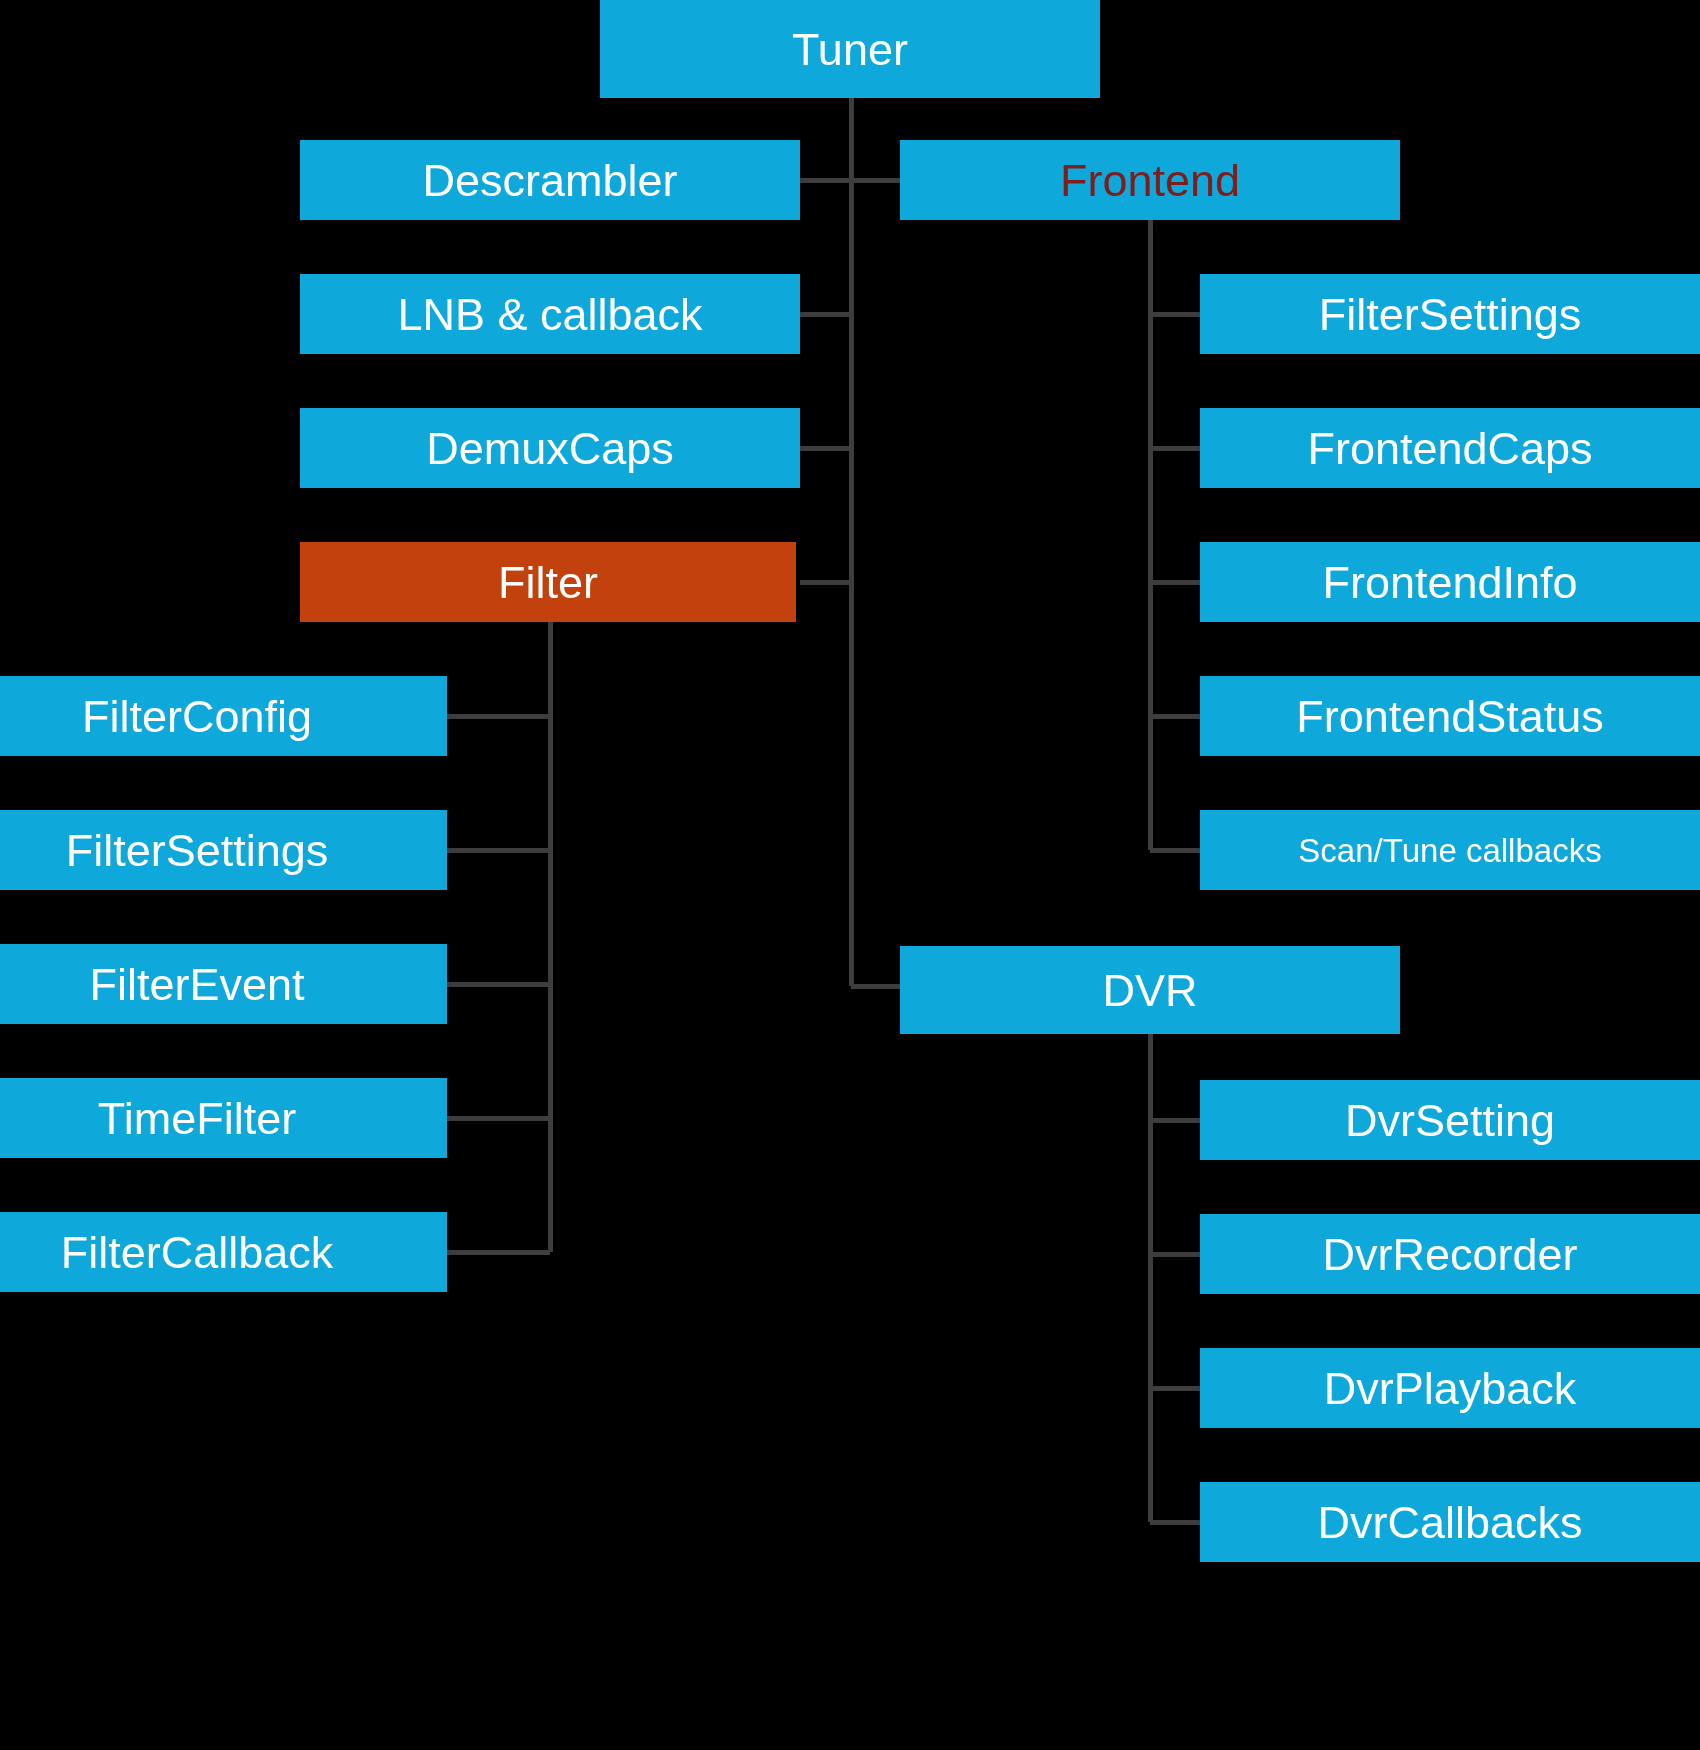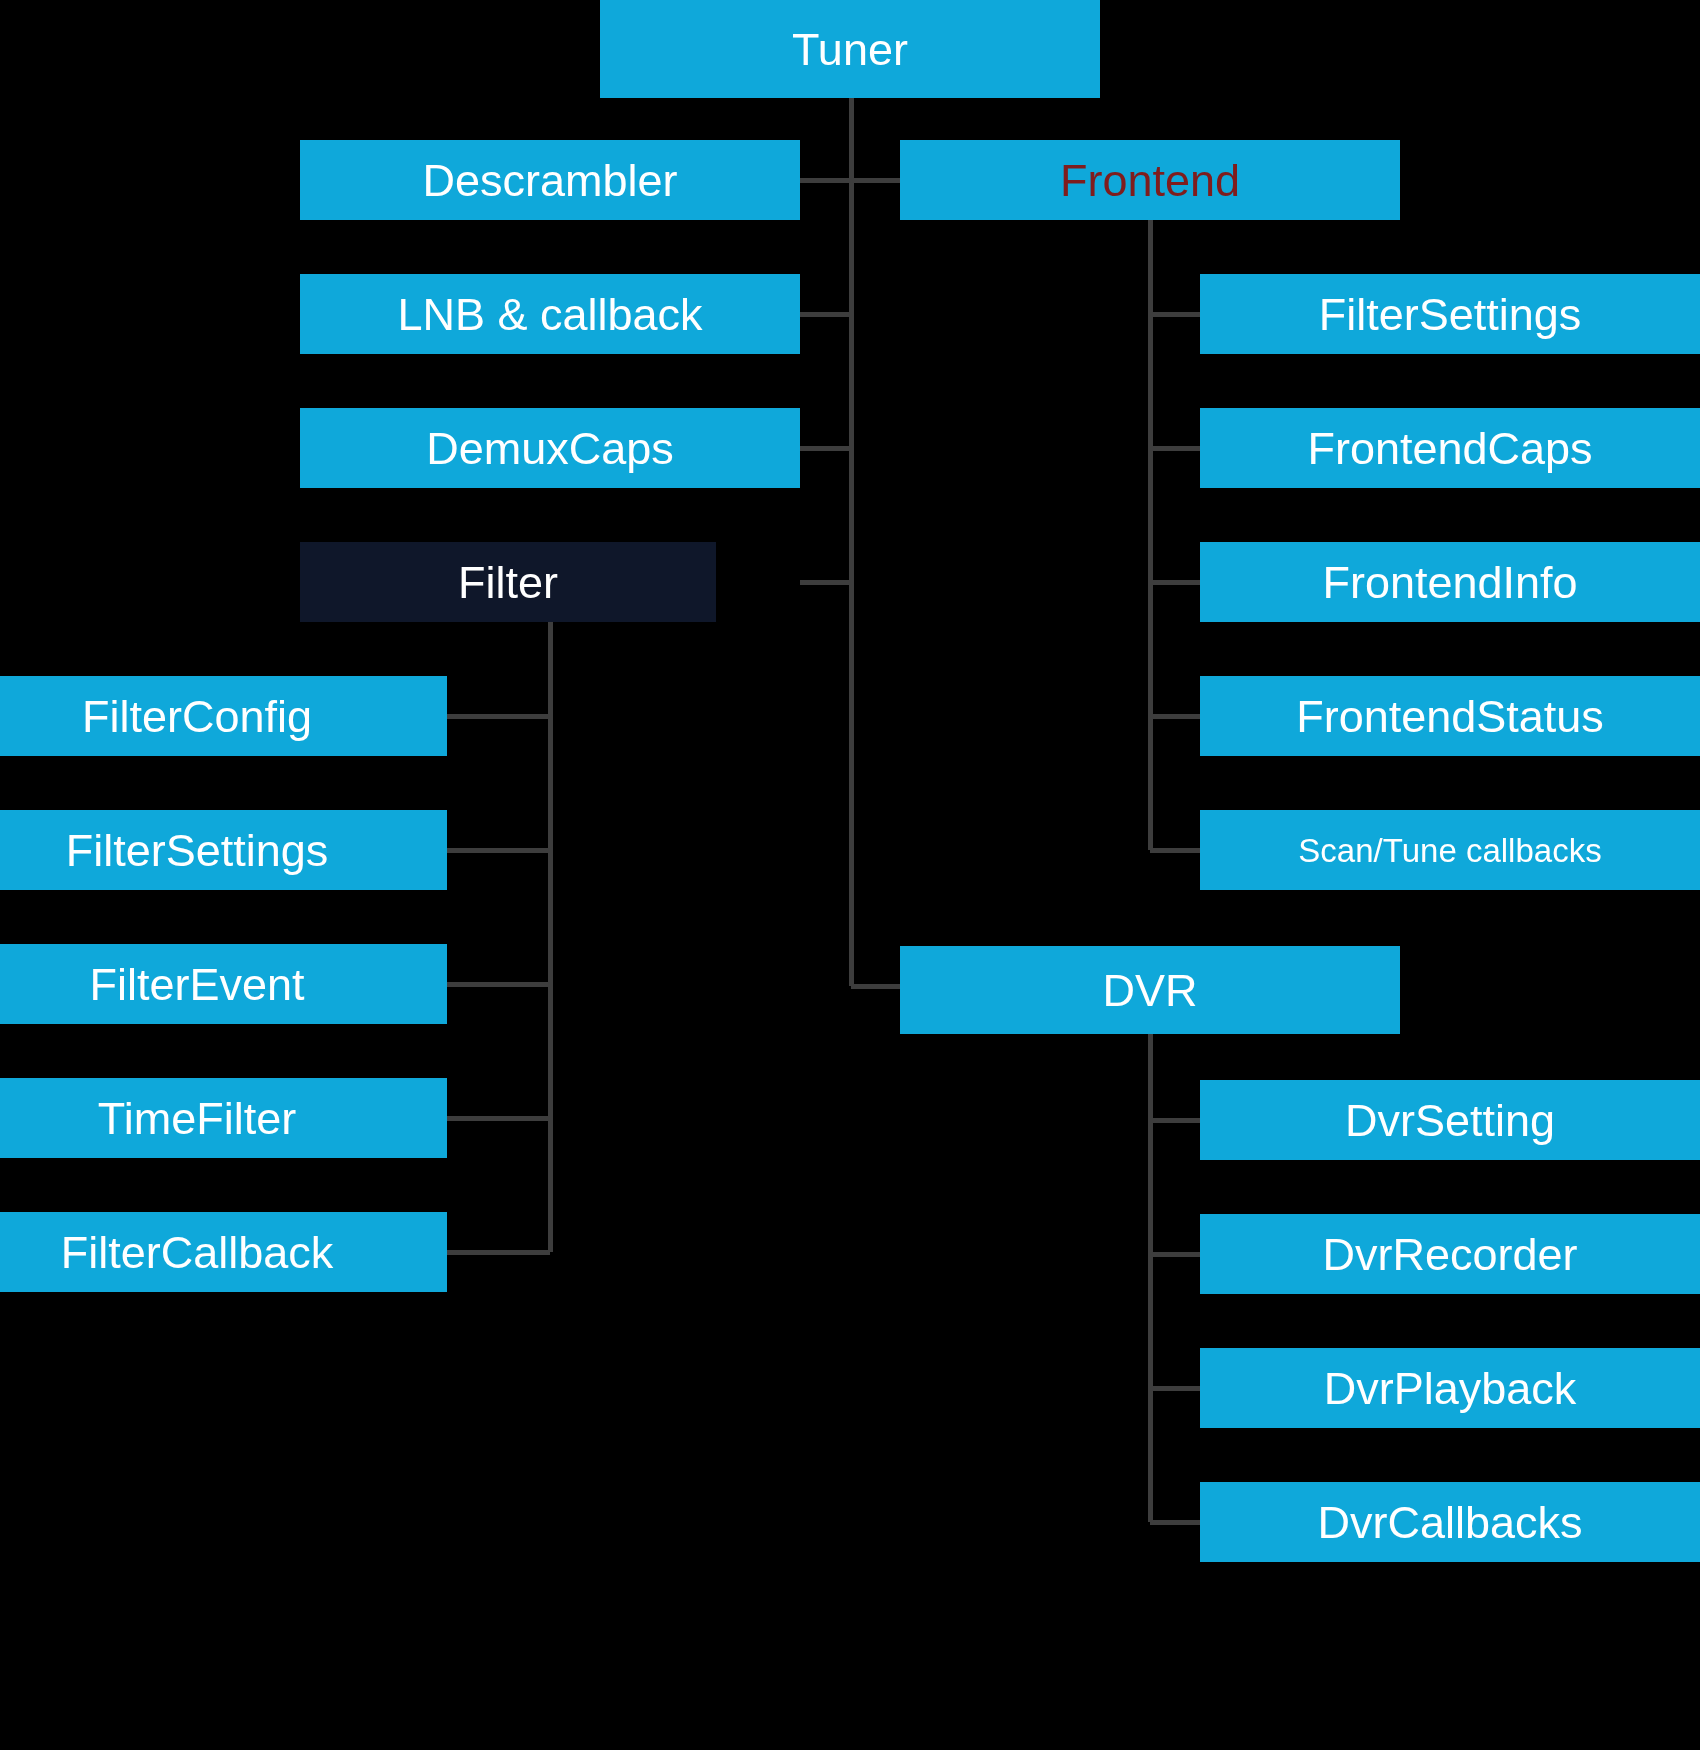--- a/index.html
+++ b/index.html
@@ -84,21 +84,21 @@
       </div>
       <div class="node-box" style="left: 300px; top: 140px; width: 500px; height: 80px; background: rgb(15, 168, 218);">
         <span class="node-label" style="color: rgb(255, 255, 255);">Descrambler</span>
       </div>
       <div class="node-box" style="left: 300px; top: 274px; width: 500px; height: 80px; background: rgb(15, 168, 218);">
         <span class="node-label" style="color: rgb(255, 255, 255);">LNB &amp; callback</span>
       </div>
       <div class="node-box" style="left: 300px; top: 408px; width: 500px; height: 80px; background: rgb(15, 168, 218);">
         <span class="node-label" style="color: rgb(255, 255, 255);">DemuxCaps</span>
       </div>
-      <div class="node-box" style="left: 300px; top: 542px; width: 416px; height: 80px; background: #0f172a; text-align: right;">
+      <div class="node-box" style="left: 300px; top: 542px; width: 496px; height: 80px; background: #c2410c; text-align: right;">
         <span class="node-label" style="color: rgb(255, 255, 255);">Filter</span>
       </div>
       <div class="node-box" style="left: -53px; top: 676px; width: 500px; height: 80px; background: rgb(15, 168, 218);">
         <span class="node-label" style="color: rgb(255, 255, 255);">FilterConfig</span>
       </div>
       <div class="node-box" style="left: -53px; top: 810px; width: 500px; height: 80px; background: rgb(15, 168, 218);">
         <span class="node-label" style="color: rgb(255, 255, 255);">FilterSettings</span>
       </div>
       <div class="node-box" style="left: -53px; top: 944px; width: 500px; height: 80px; background: rgb(15, 168, 218);">
         <span class="node-label" style="color: rgb(255, 255, 255);">FilterEvent</span>

